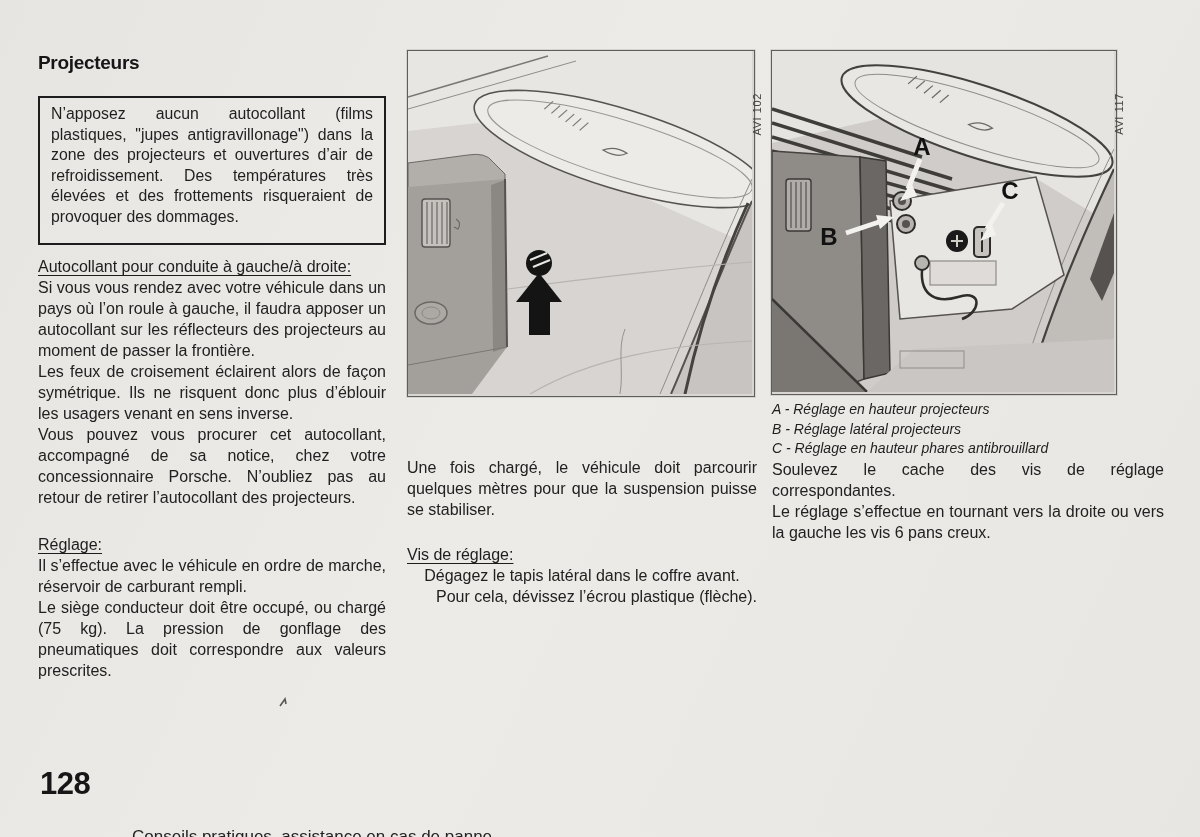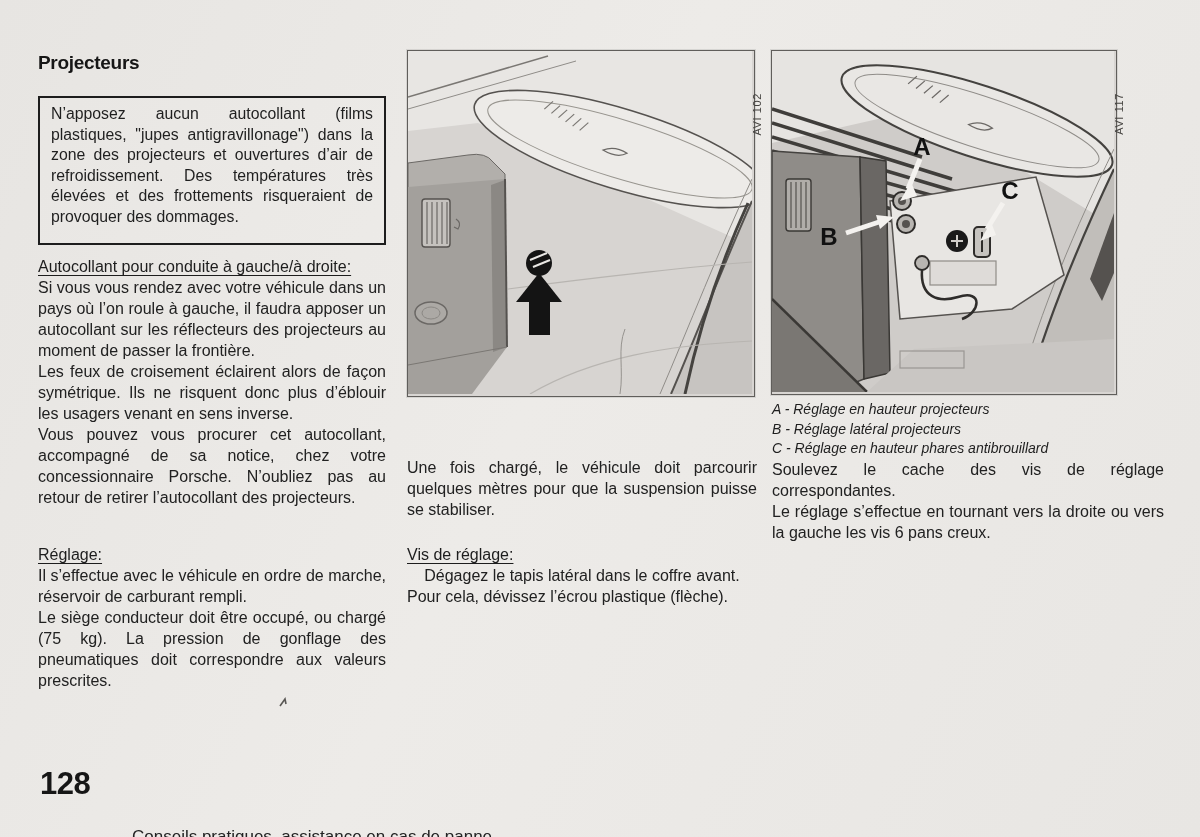--- a/index.html
+++ b/index.html
@@ -26,21 +26,21 @@
   }
   .col{position:absolute;font-size:16px;line-height:21px;text-align:justify;color:#212121;}
   .col1{left:38px;top:256px;width:348px;}
   .col2{left:407px;top:457px;width:350px;}
   .col3{left:772px;top:400px;width:392px;}
   .subhead{
     text-decoration:underline;text-underline-offset:3px;
     font-size:16px;line-height:21px;text-align:left;color:#1d1d1d;
   }
   .col p{margin:0;}
-  .gap26{margin-top:36px;}
+  .gap26{margin-top:26px;}
   .gap24{margin-top:24px;}
   .caption{font-style:italic;font-size:14px;line-height:19.5px;text-align:left;color:#1f1f1f;}
   .figure{
     position:absolute;background:#d8d5d2;border:1px solid #605e5b;
     box-shadow:0 0 0 1px rgba(90,88,85,0.15);
   }
   .fig1{left:407px;top:50px;width:346px;height:345px;}
   .fig2{left:771px;top:50px;width:344px;height:343px;}
   .figcode{
     position:absolute;top:42px;right:3px;
@@ -232,21 +232,21 @@
       <text x="57" y="194" text-anchor="middle" font-size="24" font-weight="bold" fill="#111">B</text>
       <text x="238" y="148" text-anchor="middle" font-size="24" font-weight="bold" fill="#111">C</text>
     </svg>
     <div class="figcode">AVI 117</div>
   </div>
 
   <div class="col col2">
     <p>Une fois chargé, le véhicule doit parcourir quelques mètres pour que la suspension puisse se stabiliser.</p>
     <div class="subhead gap24">Vis de réglage:</div>
     <p style="text-align:center">Dégagez le tapis latéral dans le coffre avant.</p>
-    <p style="text-align:left">Pour cela, dévissez l’écrou plastique (flèche).</p>
+    <p style="text-align:right">Pour cela, dévissez l’écrou plastique (flèche).</p>
   </div>
 
   <div class="col col3">
     <div class="caption">A - Réglage en hauteur projecteurs</div>
     <div class="caption">B - Réglage latéral projecteurs</div>
     <div class="caption">C - Réglage en hauteur phares antibrouillard</div>
     <p class="gap24">Soulevez le cache des vis de réglage correspondantes.</p>
     <p>Le réglage s’effectue en tournant vers la droite ou vers la gauche les vis 6 pans creux.</p>
   </div>
 

